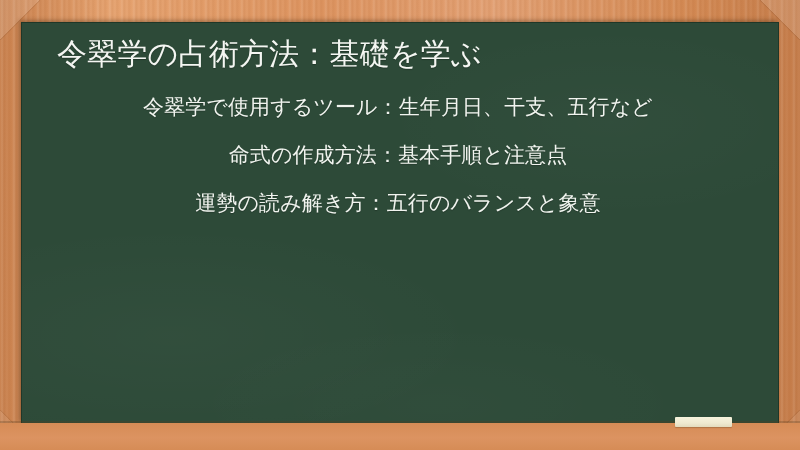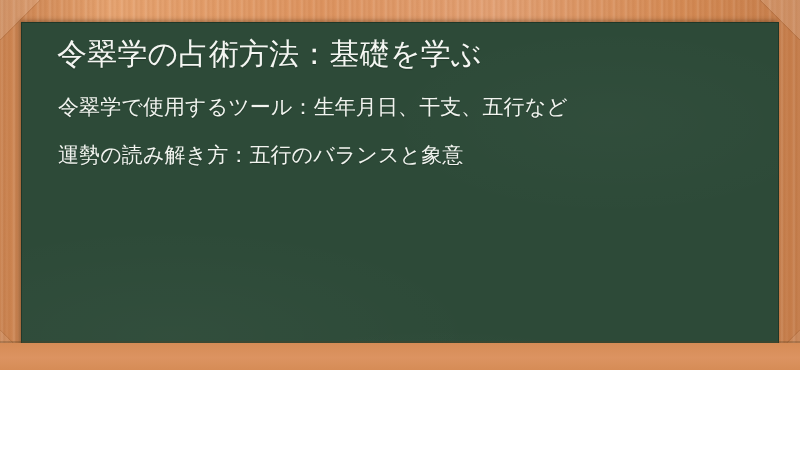--- a/index.html
+++ b/index.html
@@ -12,21 +12,21 @@
     width: 800px;
     height: 450px;
     overflow: hidden;
     font-family: "DejaVu Sans", "Liberation Sans", sans-serif;
   }
 
   
   .slide {
     position: relative;
     width: 800px;
-    height: 370px;
+    height: 450px;
     box-sizing: border-box;
     background: #a3a3a3;
     overflow: hidden;
   }
 
   
   .frame-wood {
     position: absolute;
     inset: 0;
     background:
@@ -119,20 +119,21 @@
     margin: 0 0 18px 10px;
     text-shadow: 0 1px 1px rgba(0,0,0,0.25);
     white-space: nowrap;
   }
 
   
   .bullet-list {
     list-style: none;
     margin: 0;
     padding: 0 0 0 11px;
+    text-align: center;
   }
   .bullet-item {
     color: #f1f4ef;
     font-size: 21px;
     line-height: 1.45;
     font-weight: 400;
     letter-spacing: 0.1px;
     margin: 0 0 18px 0;
     max-width: 680px;
     text-shadow: 0 1px 1px rgba(0,0,0,0.22);
@@ -163,20 +164,21 @@
   <div class="mitre bl"></div>
   <div class="mitre br"></div>
 
   <div class="board">
     <div class="board-inner">
 
       <h1 class="board-title">令翠学の占術方法：基礎を学ぶ</h1>
 
       <ul class="bullet-list">
         <li class="bullet-item">令翠学で使用するツール：生年月日、干支、五行など</li>
+        <li class="bullet-item">命式の作成方法：基本手順と注意点</li>
         <li class="bullet-item">運勢の読み解き方：五行のバランスと象意</li>
       </ul>
 
     </div>
   </div>
 
   <div class="frame-ledge-top-shadow"></div>
   <div class="frame-ledge"></div>
   <div class="chalk-stick"></div>
 

